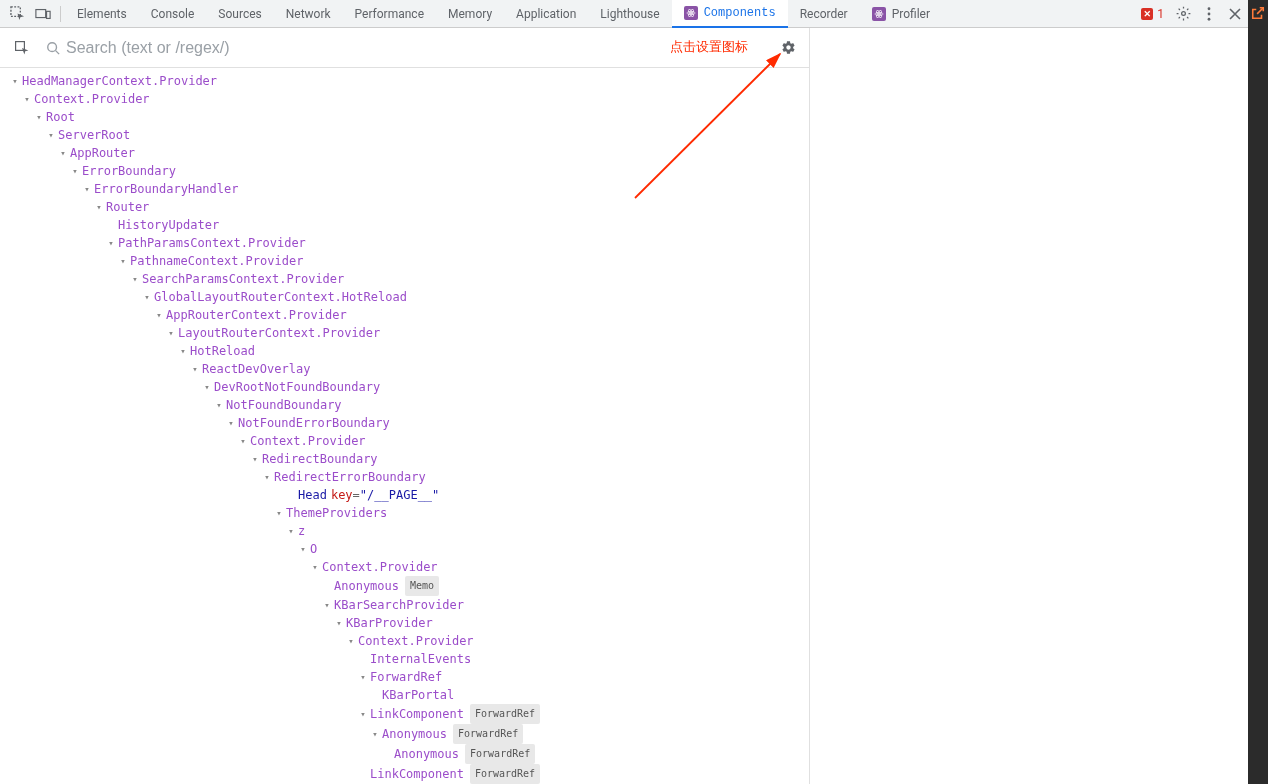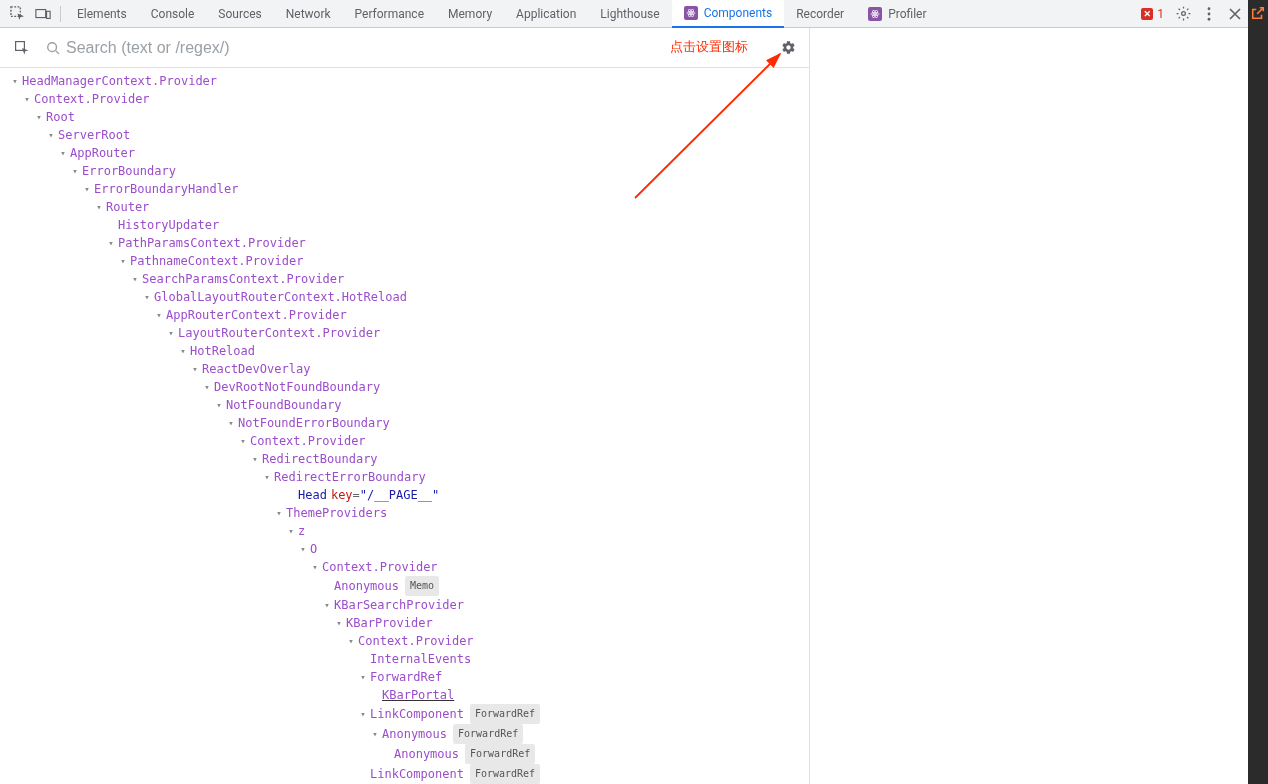--- a/index.html
+++ b/index.html
@@ -37,20 +37,21 @@
     display: flex;
     align-items: center;
     color: #5f6368;
     cursor: pointer;
     gap: 6px;
   }
   .dt-tab.active {
     color: #1a73e8;
     border-bottom: 2px solid #1a73e8;
     background: #fff;
+    font-family: Liberation Mono, monospace;
   }
   .react-badge {
     width: 14px; height: 14px;
     background: #8a53a6;
     border-radius: 2px;
     display: flex; align-items: center; justify-content: center;
     color: #fff;
   }
   .dt-spacer { flex: 1; }
   .error-badge {
@@ -417,21 +418,21 @@
           <span class="comp">Context.Provider</span>
         </div>
         <div class="node" style="padding-left: 358px;">
           <span class="arrow"></span>
           <span class="comp">InternalEvents</span>
         </div>
         <div class="node" style="padding-left: 358px;">
           <span class="arrow">▾</span>
           <span class="comp">ForwardRef</span>
         </div>
-        <div class="node" style="padding-left: 370px; text-decoration: underline;">
+        <div class="node" style="padding-left: 370px;">
           <span class="arrow"></span>
           <span class="comp">KBarPortal</span>
         </div>
         <div class="node" style="padding-left: 358px;">
           <span class="arrow">▾</span>
           <span class="comp">LinkComponent</span>
           <span class="badge">ForwardRef</span>
         </div>
         <div class="node" style="padding-left: 370px;">
           <span class="arrow">▾</span>

